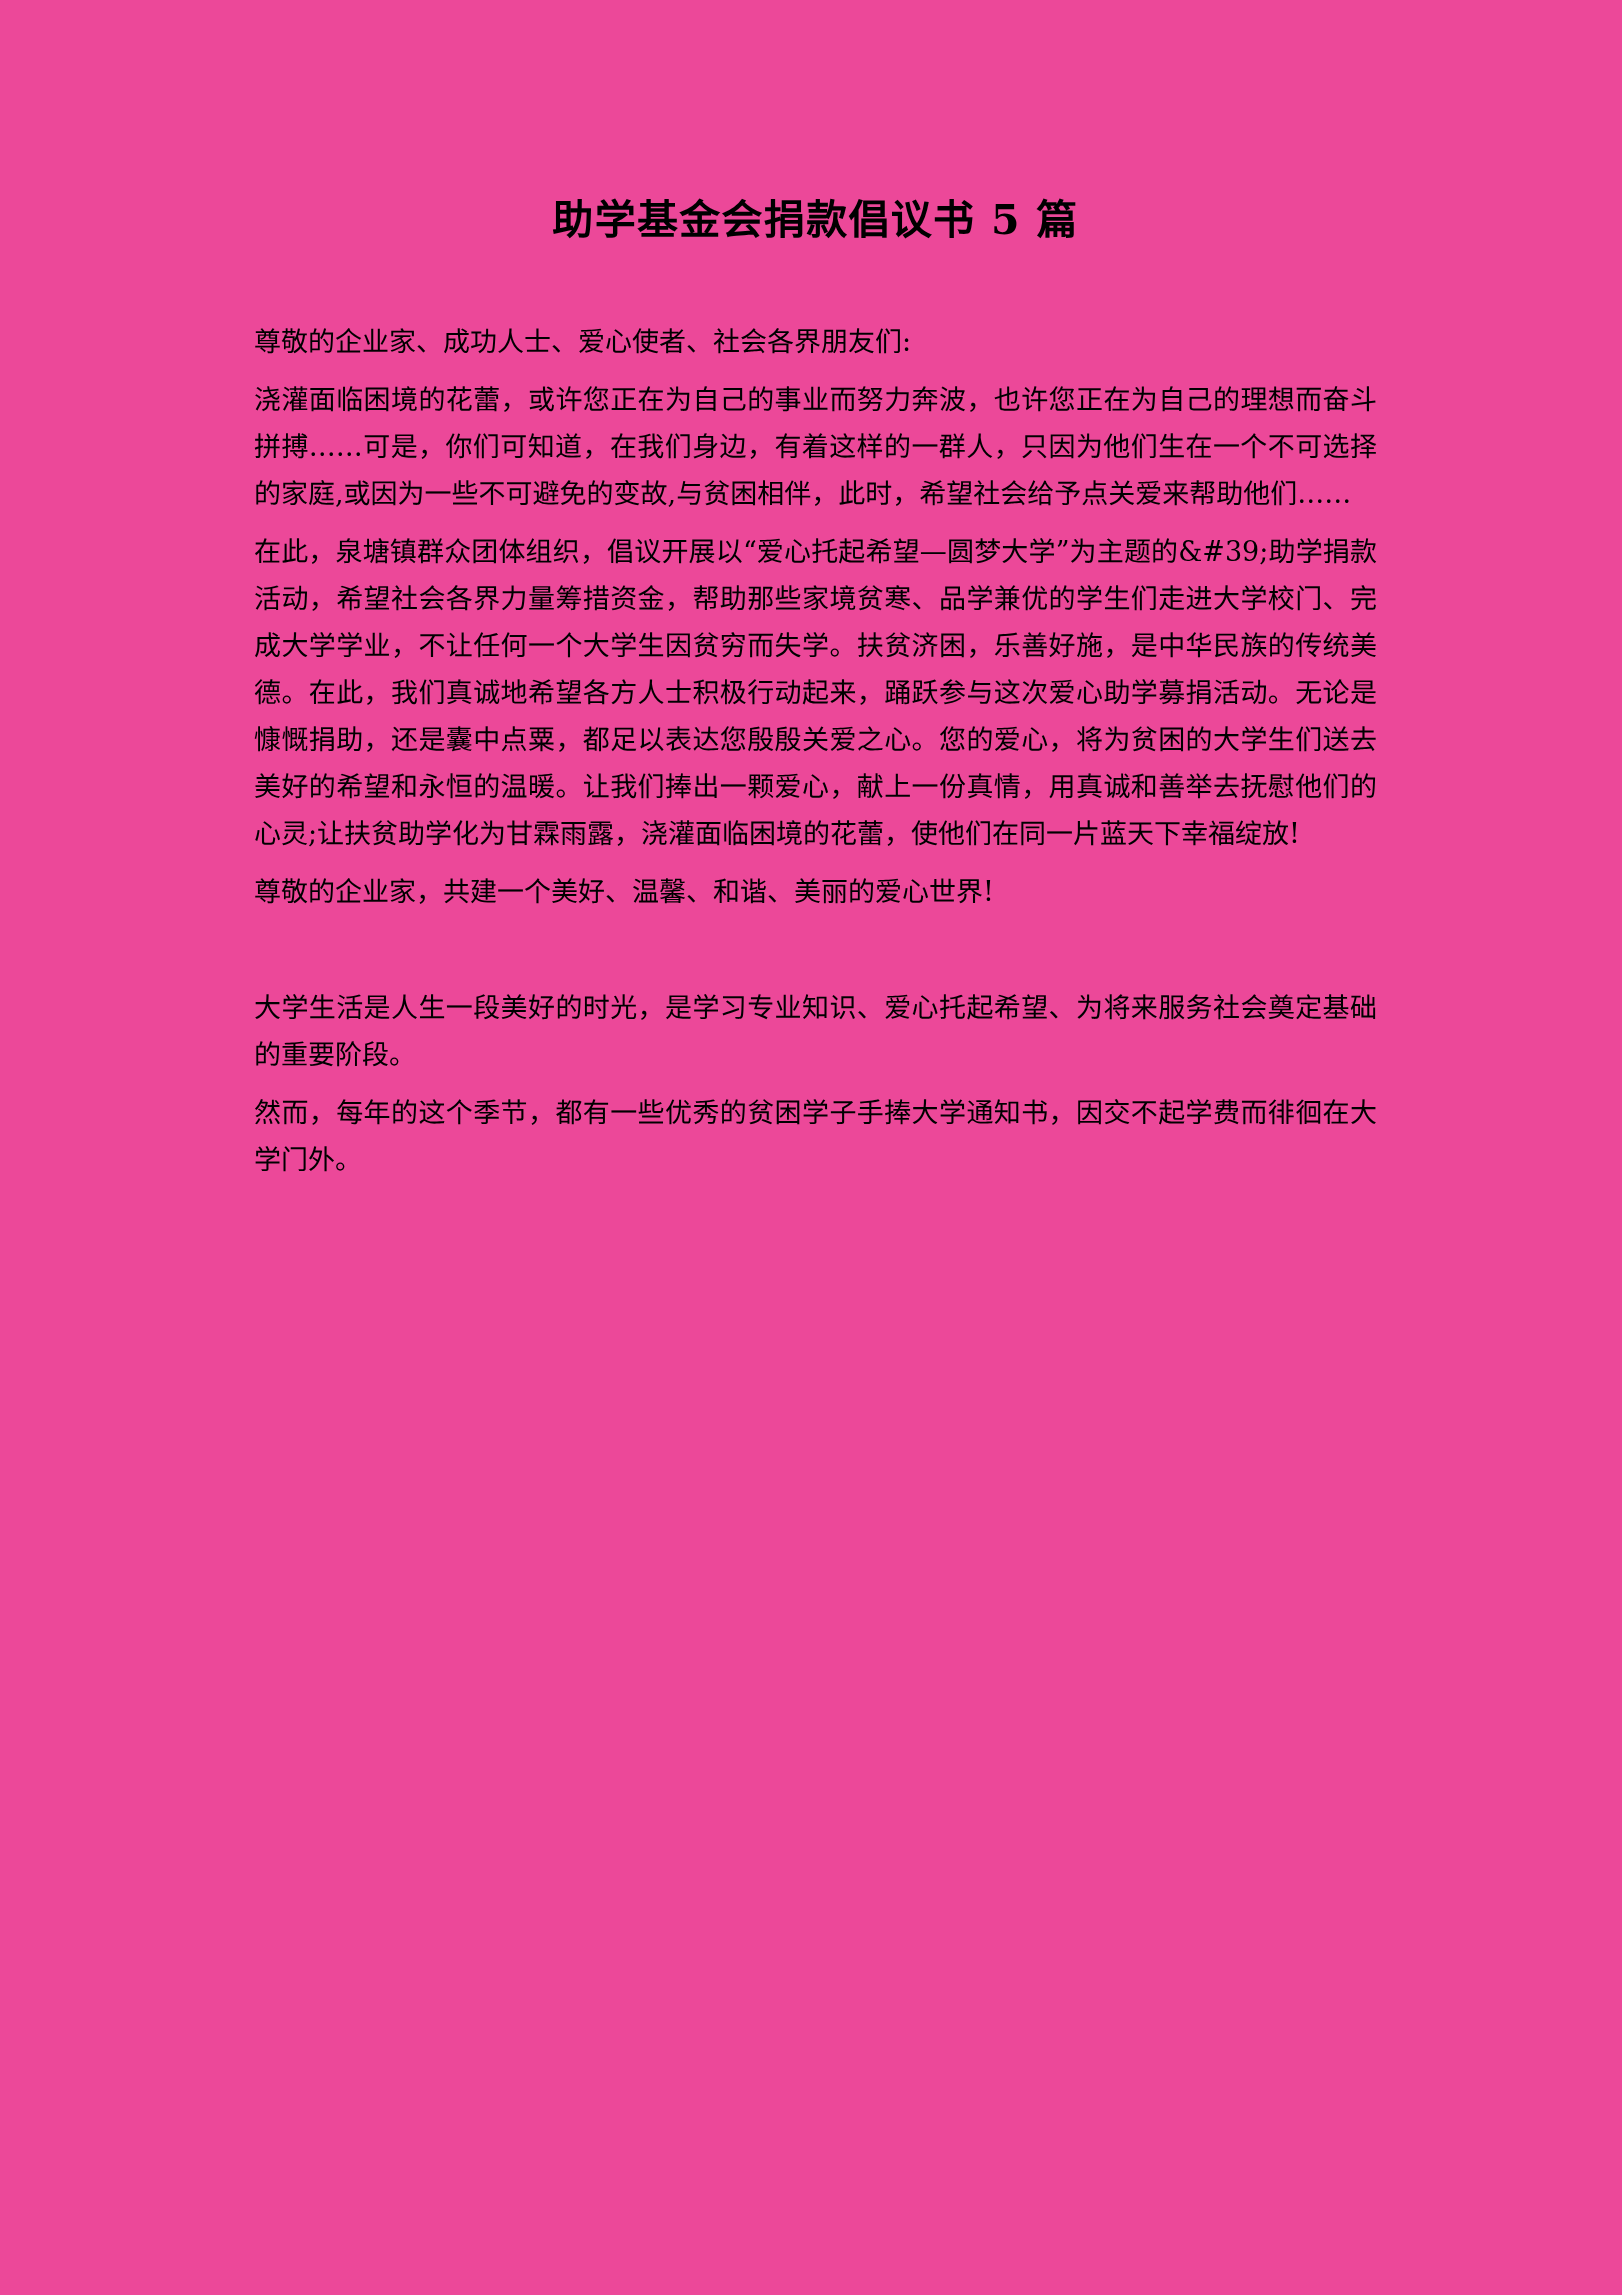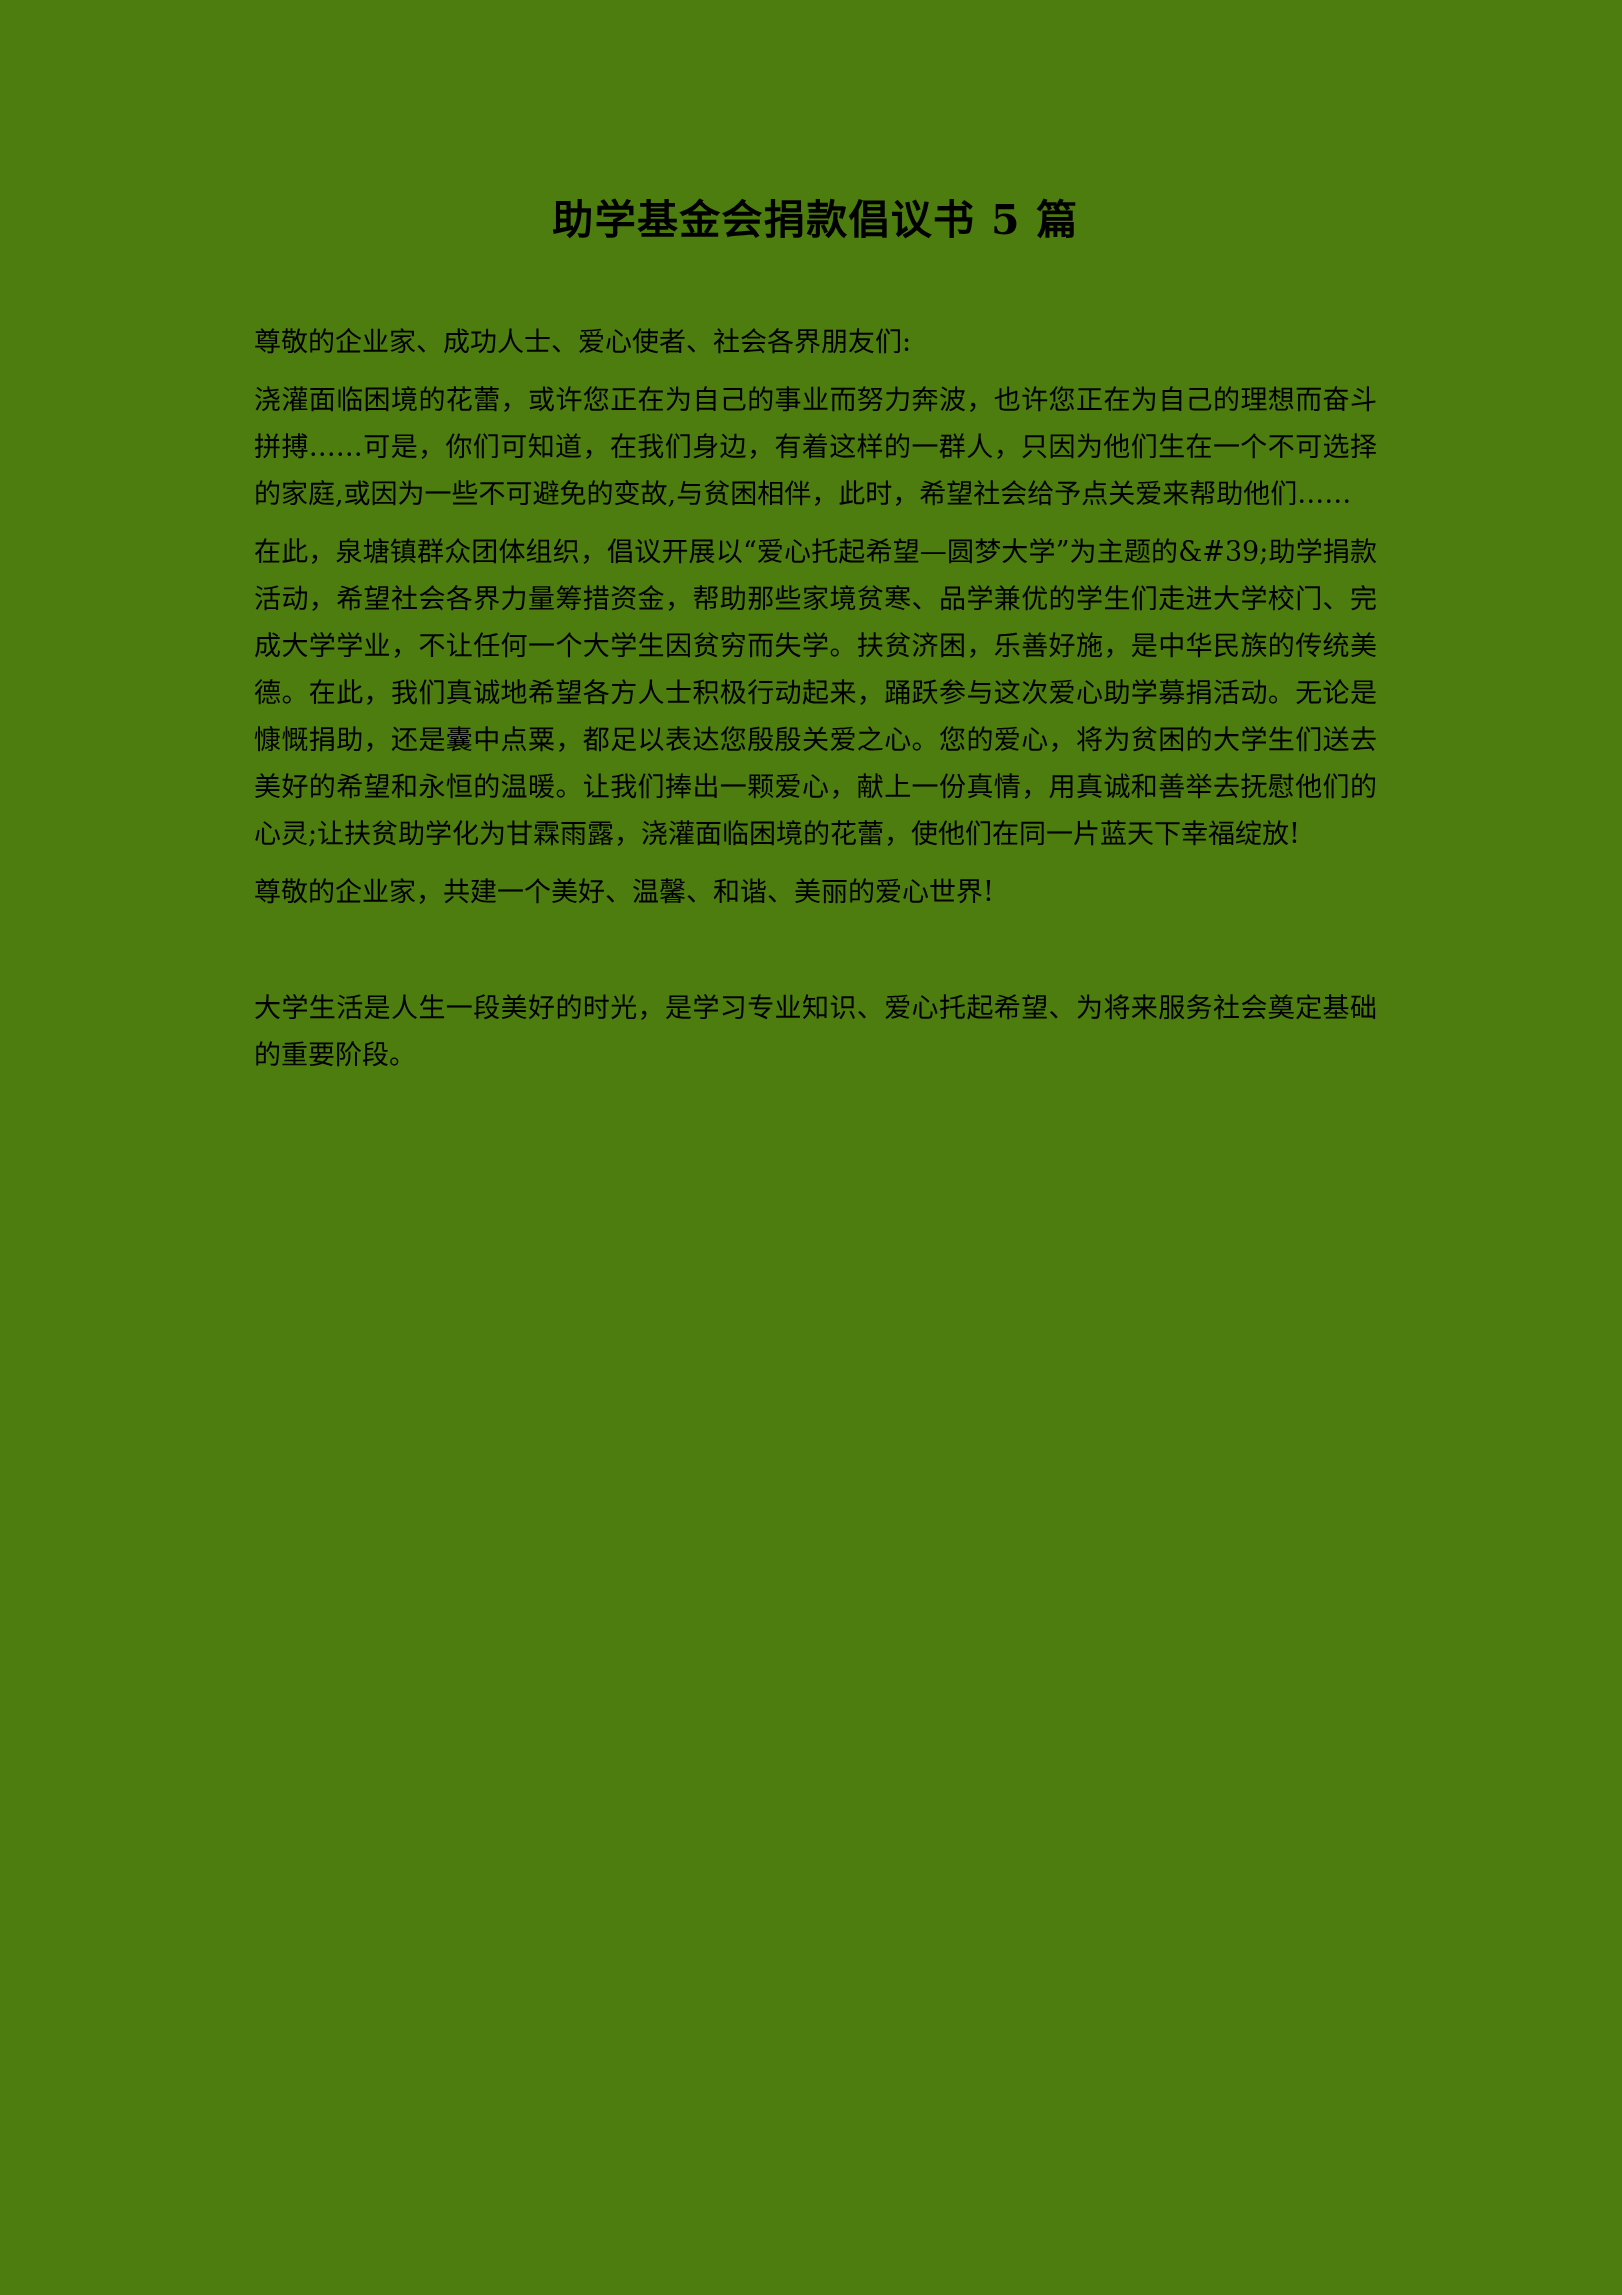--- a/index.html
+++ b/index.html
@@ -13,21 +13,21 @@
     background: #fbfbfb;
     font-family: "DejaVu Serif", "Liberation Serif", serif;
     color: #000000;
     overflow: hidden;
   }
 
   .page {
     position: relative;
     width: 1623px;
     height: 2295px;
-    background: #4d7c0f;
+    background: #ec4899;
     box-sizing: border-box;
   }
 
   .page-body {
     position: absolute;
     left: 243px;
     top: 0;
     width: 1145px;
   }
 
@@ -82,17 +82,18 @@
 
     <h1 class="doc-title">助学基金会捐款倡议书 5 篇</h1>
 
     <div class="body-text">
       <p class="para">尊敬的企业家、成功人士、爱心使者、社会各界朋友们:</p>
       <p class="para">浇灌面临困境的花蕾，或许您正在为自己的事业而努力奔波，也许您正在为自己的理想而奋斗拼搏……可是，你们可知道，在我们身边，有着这样的一群人，只因为他们生在一个不可选择的家庭,或因为一些不可避免的变故,与贫困相伴，此时，希望社会给予点关爱来帮助他们……</p>
       <p class="para">在此，泉塘镇群众团体组织，倡议开展以“爱心托起希望—圆梦大学”为主题的&amp;#39;助学捐款活动，希望社会各界力量筹措资金，帮助那些家境贫寒、品学兼优的学生们走进大学校门、完成大学学业，不让任何一个大学生因贫穷而失学。扶贫济困，乐善好施，是中华民族的传统美德。在此，我们真诚地希望各方人士积极行动起来，踊跃参与这次爱心助学募捐活动。无论是慷慨捐助，还是囊中点粟，都足以表达您殷殷关爱之心。您的爱心，将为贫困的大学生们送去美好的希望和永恒的温暖。让我们捧出一颗爱心，献上一份真情，用真诚和善举去抚慰他们的心灵;让扶贫助学化为甘霖雨露，浇灌面临困境的花蕾，使他们在同一片蓝天下幸福绽放!</p>
       <p class="para">尊敬的企业家，共建一个美好、温馨、和谐、美丽的爱心世界!</p>
       <p class="para spacer"></p>
       <p class="para">大学生活是人生一段美好的时光，是学习专业知识、爱心托起希望、为将来服务社会奠定基础的重要阶段。</p>
+      <p class="para">然而，每年的这个季节，都有一些优秀的贫困学子手捧大学通知书，因交不起学费而徘徊在大学门外。</p>
     </div>
 
   </div>
 </div>
 
 
 </body></html>

